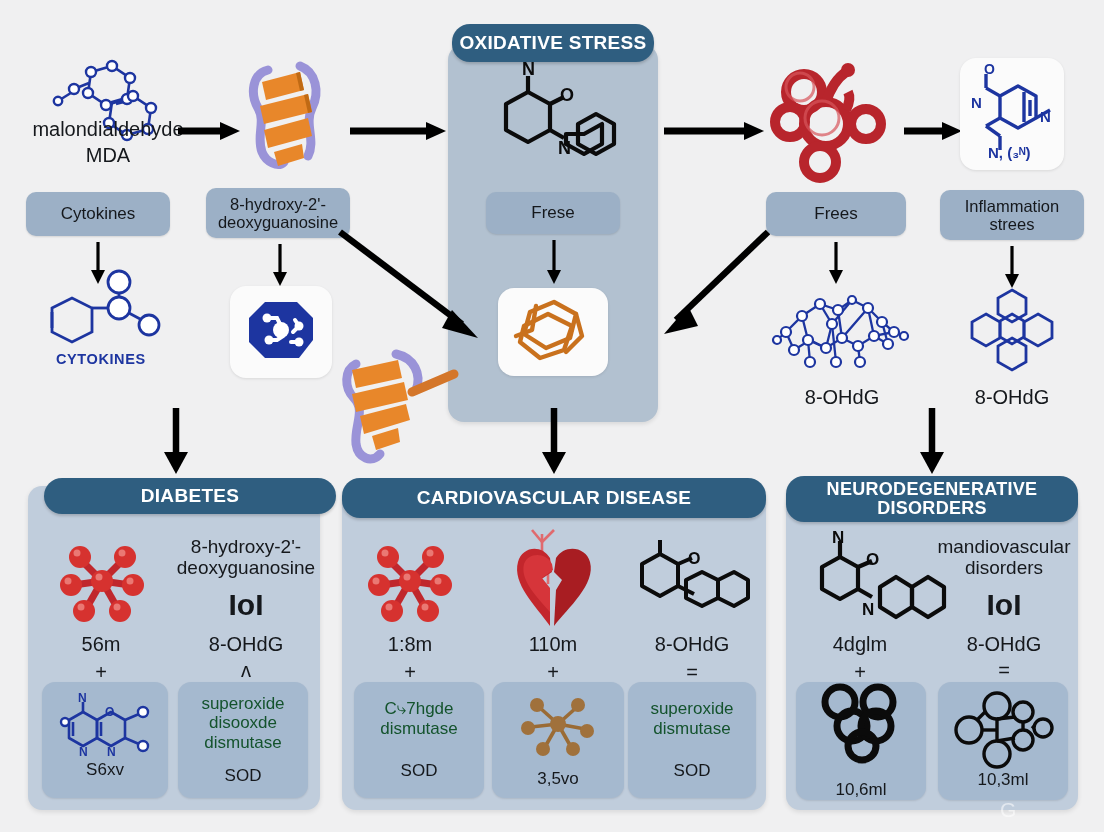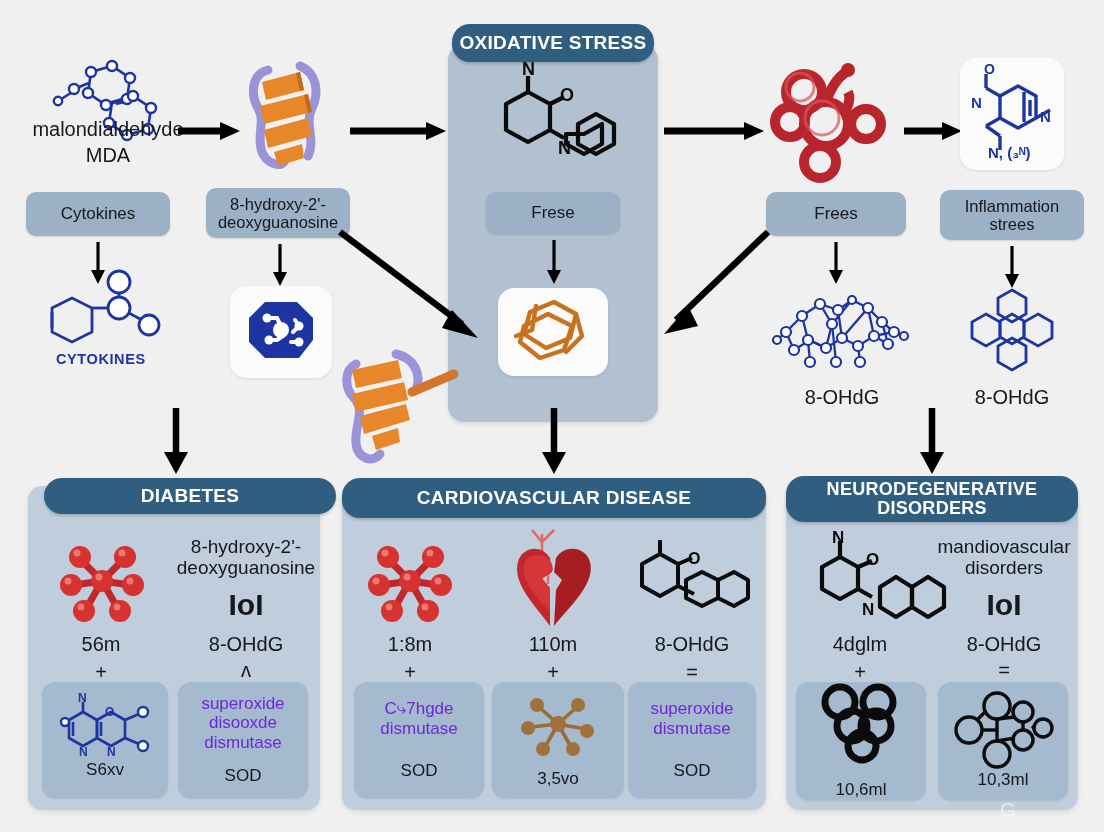--- a/index.html
+++ b/index.html
@@ -73,21 +73,21 @@
     border-radius: 13px;
     display: flex;
     flex-direction: column;
     align-items: center;
     justify-content: center;
     box-shadow: 0 1px 2px rgba(0,0,0,.10);
   }
   .subcard .cap { font-size: 17px; color: #15181c; }
   .subcard .desc {
     font-size: 17px;
-    color: #6d28d9;
+    color: #14532d;
     text-align: center;
     line-height: 1.15;
   }
 
   
   .tile {
     background: #fbfbfb;
     border-radius: 16px;
     display: flex;
     align-items: center;

